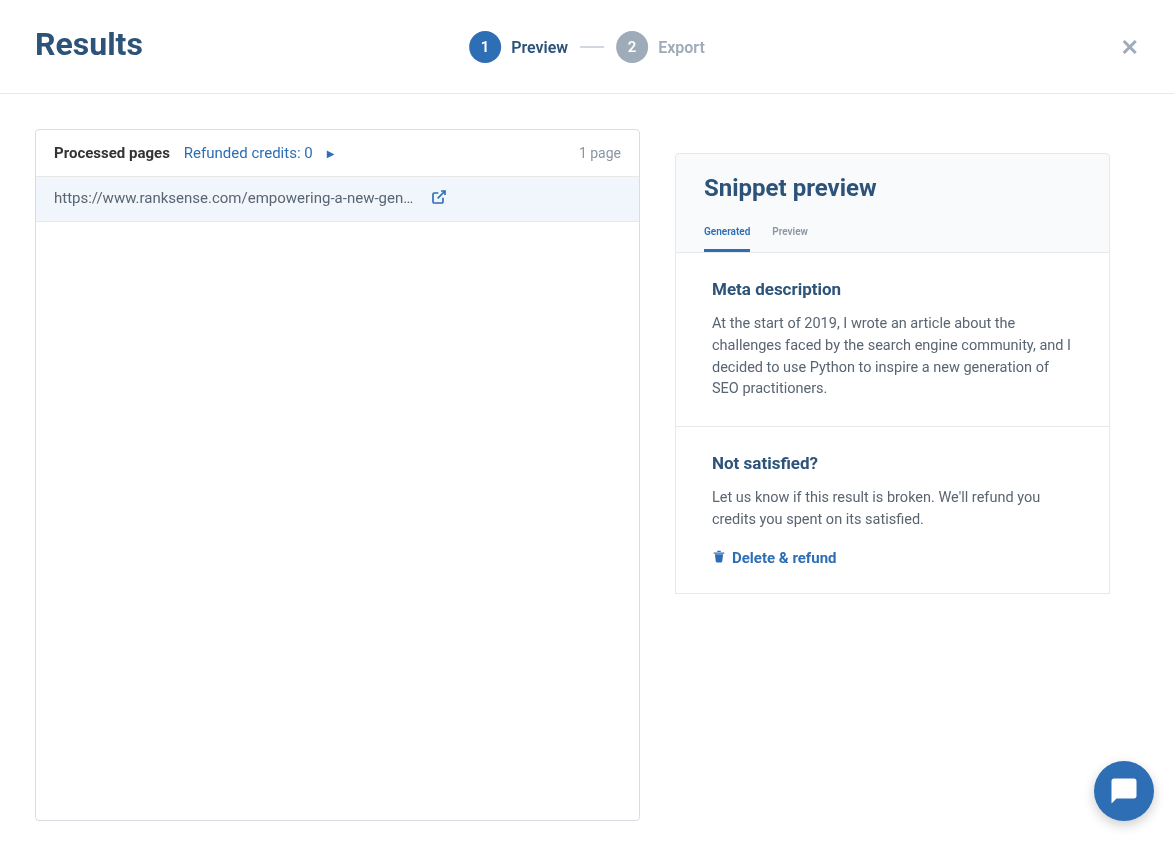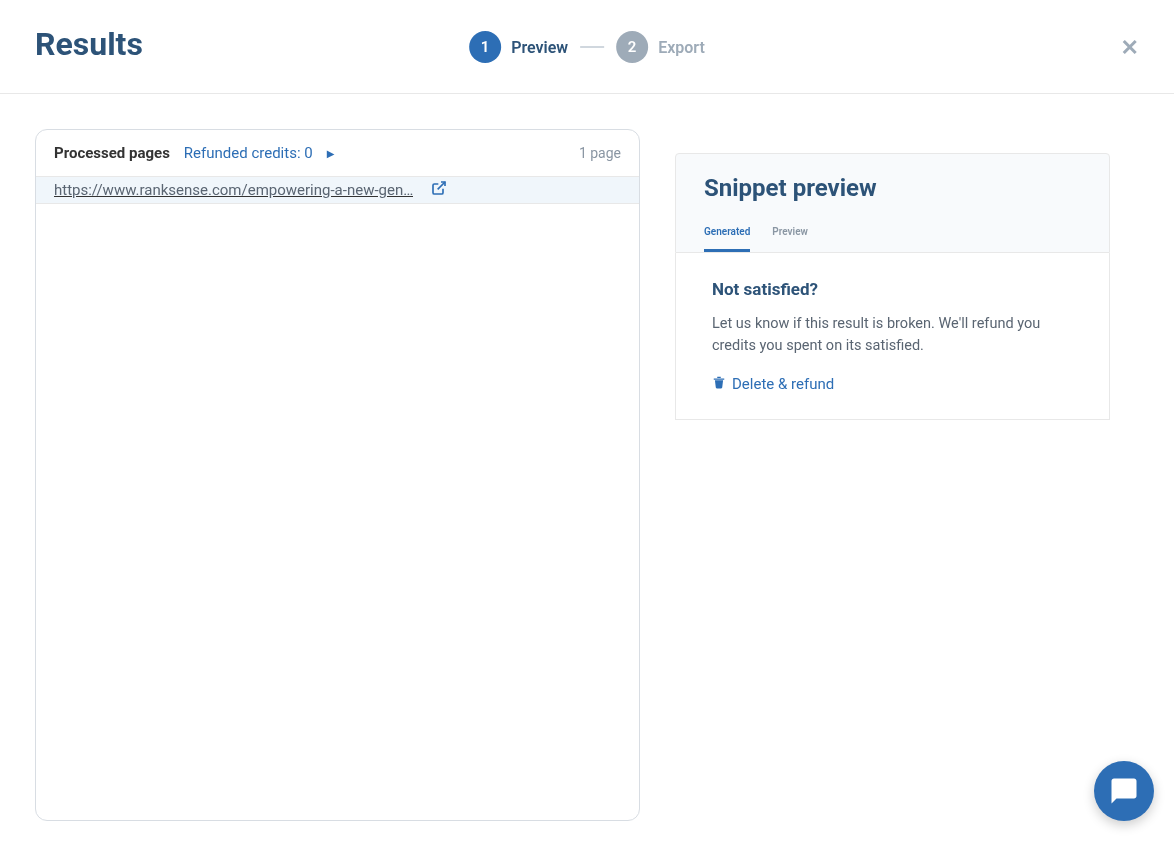--- a/index.html
+++ b/index.html
@@ -84,21 +84,21 @@
       font-weight: bold;
     }
     .content {
       display: flex;
       gap: 35px;
       padding: 35px;
     }
     .left-panel {
       width: 605px;
       border: 1px solid #d8dde3;
-      border-radius: 12px;
+      border-radius: 4px;
       height: 692px;
       overflow: hidden;
     }
     .panel-header {
       display: flex;
       align-items: center;
       justify-content: space-between;
       padding: 14px 18px;
       border-bottom: 1px solid #e8e8e8;
     }
@@ -122,26 +122,24 @@
     }
     .chevron-small {
       font-size: 10px;
     }
     .page-count {
       color: #8a96a3;
       font-size: 14px;
     }
     .url-row {
       display: flex;
-      align-items: center;
       gap: 18px;
-      padding: 3px 18px;
+      padding: 12px 18px;
       background: #f0f6fb;
       border-bottom: 1px solid #e8e8e8;
-      text-decoration: underline;
     }
     .url-text {
       color: #5a6572;
       font-size: 15px;
       max-width: 360px;
       overflow: hidden;
       text-overflow: ellipsis;
       white-space: nowrap;
     }
     .external-icon {
@@ -205,20 +203,21 @@
       line-height: 1.5;
     }
     .delete-link {
       display: flex;
       align-items: flex-end;
       gap: 6px;
       color: #2d6eb5;
       font-size: 15px;
       cursor: pointer;
       margin-top: 18px;
+      font-weight: bold;
     }
     .chat-fab {
       position: absolute;
       right: 20px;
       bottom: 20px;
       width: 60px;
       height: 60px;
       border-radius: 50%;
       background: #2d6eb5;
       display: flex;
@@ -276,20 +275,24 @@
 
   <div class="right-panel">
     <div class="snippet-header">
       <h2 class="snippet-title">Snippet preview</h2>
       <div class="tabs">
         <div class="tab active">Generated</div>
         <div class="tab inactive">Preview</div>
       </div>
     </div>
     <div class="snippet-body">
+      <div class="section">
+        <h3 class="section-title">Meta description</h3>
+        <p class="section-text">At the start of 2019, I wrote an article about the challenges faced by the search engine community, and I decided to use Python to inspire a new generation of SEO practitioners.</p>
+      </div>
       <div class="section">
         <h3 class="section-title">Not satisfied?</h3>
         <p class="section-text">Let us know if this result is broken. We'll refund you credits you spent on its satisfied.</p>
         <div class="delete-link">
           <span>
             <svg width="14" height="14" viewBox="0 0 24 24" fill="currentColor">
               <path d="M3 6h18v2H3V6zm2 3h14l-1.5 12.5c-.1.8-.8 1.5-1.7 1.5H8.2c-.9 0-1.6-.7-1.7-1.5L5 9zm4-6h6v2H9V3z"></path>
             </svg>
           </span>
           <span>Delete &amp; refund</span>

